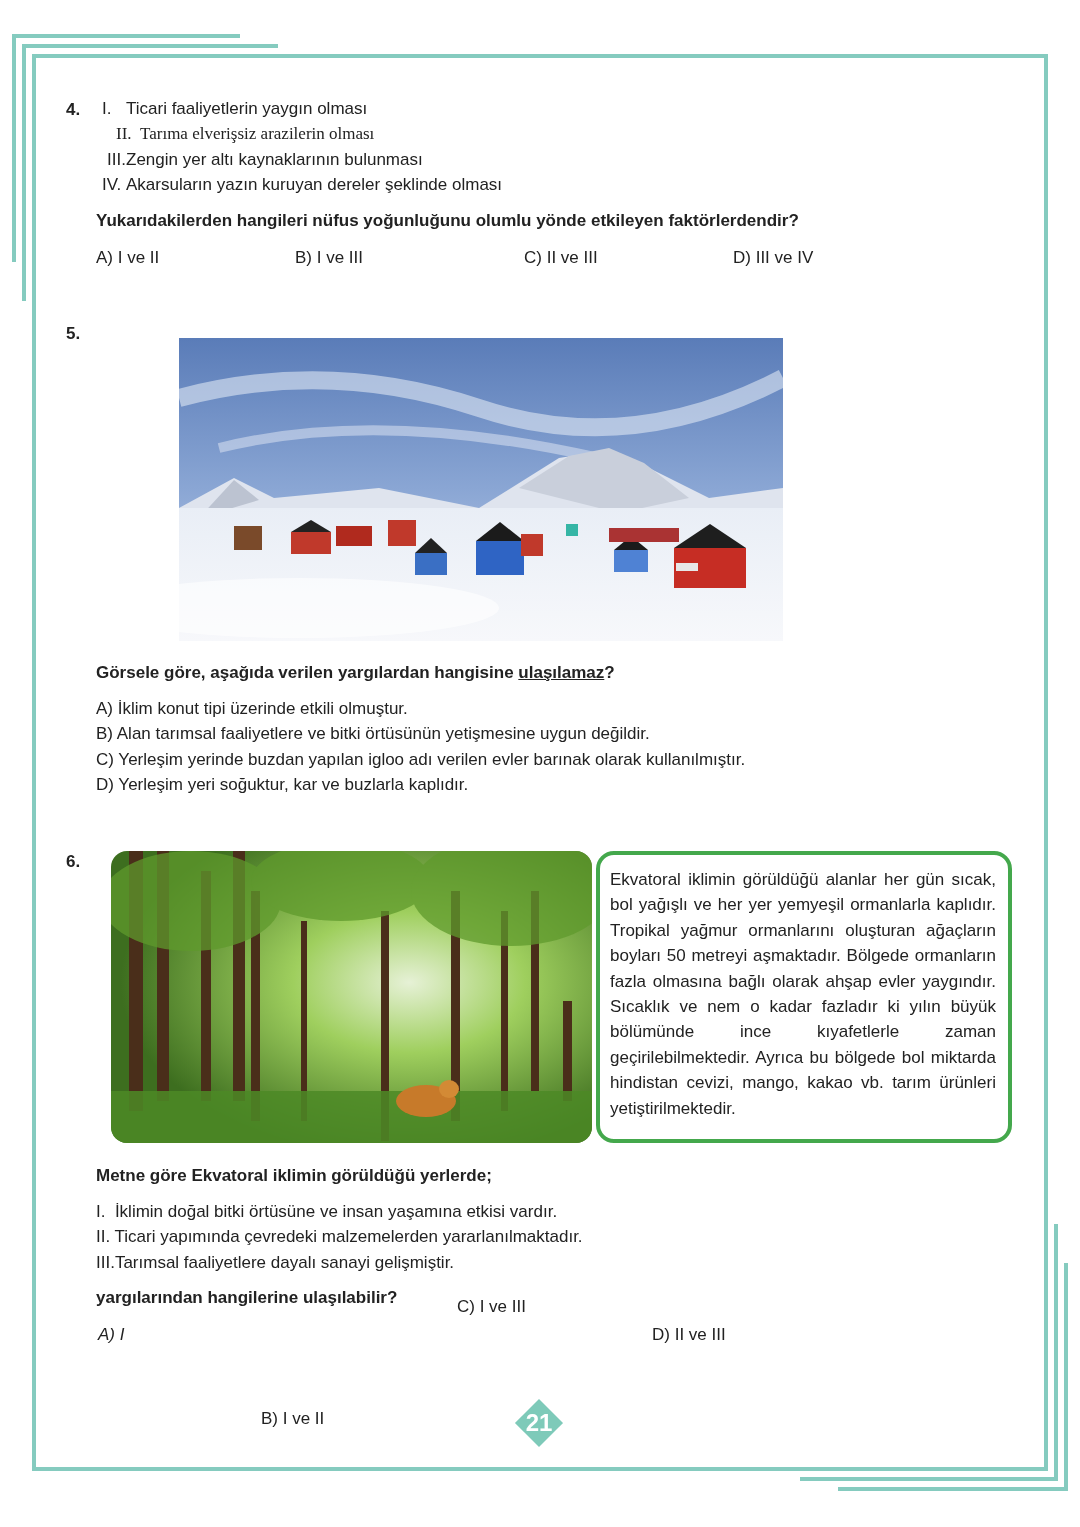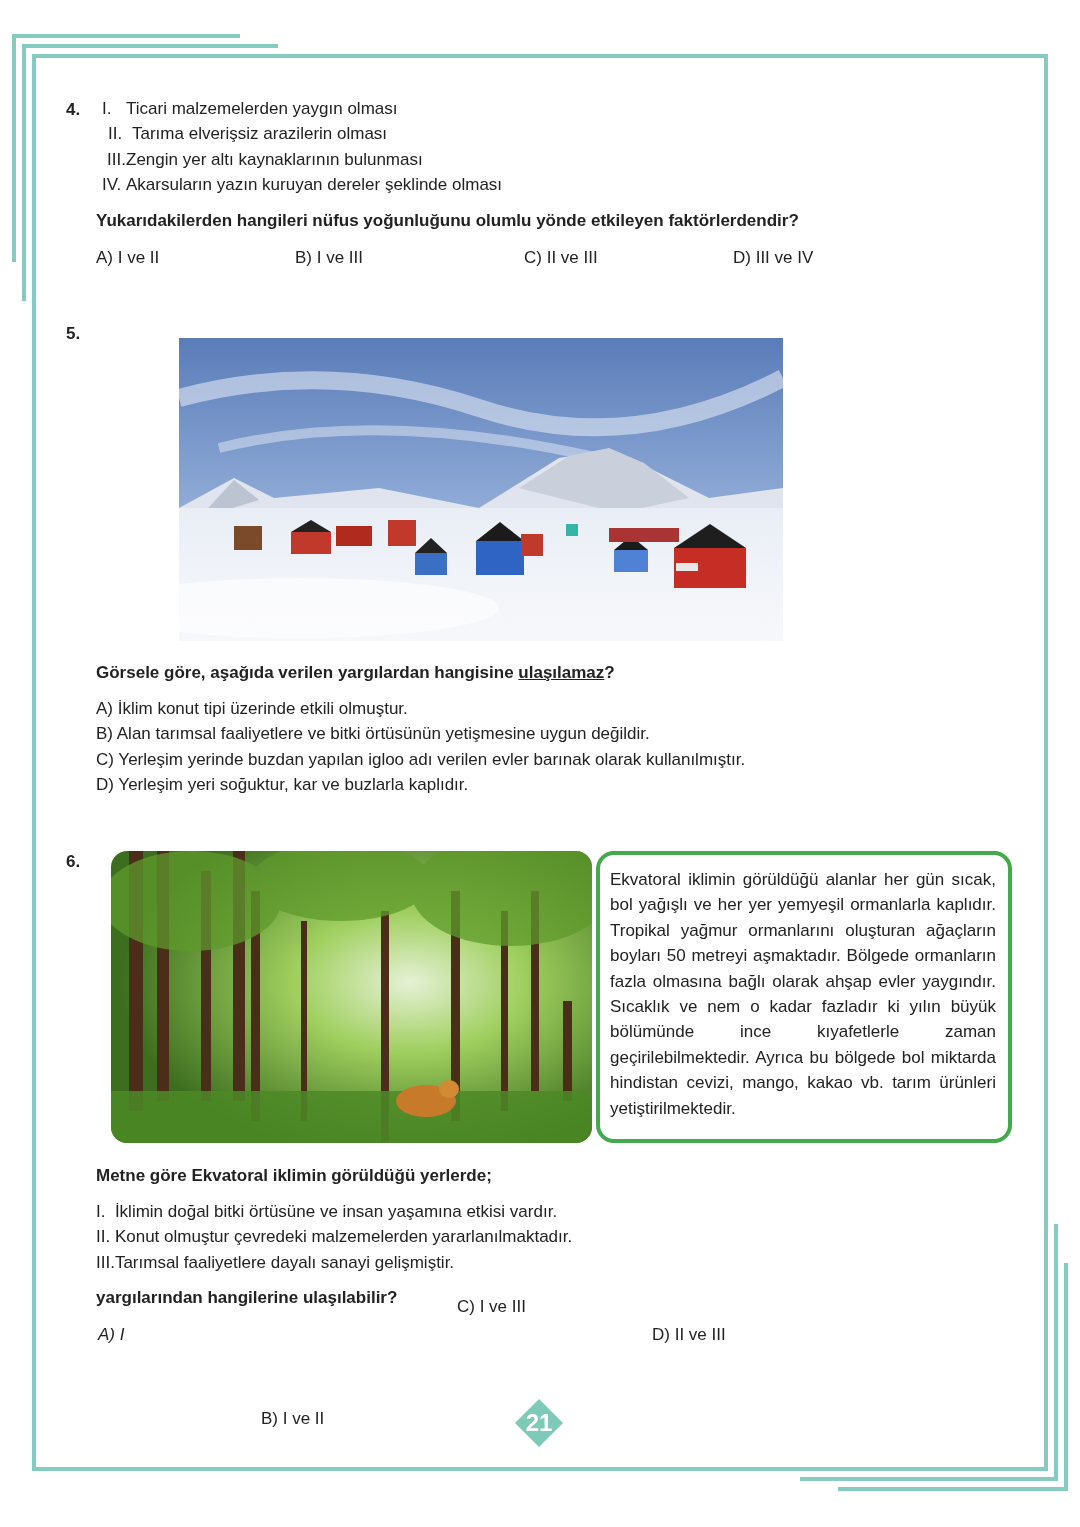--- a/index.html
+++ b/index.html
@@ -42,22 +42,22 @@
 <div class="line" style="left:1044px;top:54px;width:4px;height:1417px;"></div>
 <div class="line" style="left:32px;top:1467px;width:1016px;height:4px;"></div>
 
 <div class="line" style="left:1054px;top:1224px;width:4px;height:255px;"></div>
 <div class="line" style="left:800px;top:1477px;width:258px;height:4px;"></div>
 <div class="line" style="left:1064px;top:1263px;width:4px;height:226px;"></div>
 <div class="line" style="left:838px;top:1487px;width:230px;height:4px;"></div>
 
 <div class="qnum" style="left:66px;top:100px;">4.</div>
 <div>
-  <div class="txt" style="left:102px;top:96px;"><span class="rn" style="width:24px;">I.</span><span>Ticari malzemelerden yaygın olması</span></div>
-  <div class="txt" style="left:108px;top:121px;"><span class="rn" style="width:24px;">II.</span><span>Tarıma elverişsiz arazilerin olması</span></div>
+  <div class="txt" style="left:102px;top:96px;"><span class="rn" style="width:24px;">I.</span><span>Ticari faaliyetlerin yaygın olması</span></div>
+  <div class="txt" style="left:116px;top:121px;font-family:Liberation Serif, serif;"><span class="rn" style="width:24px;">II.</span><span>Tarıma elverişsiz arazilerin olması</span></div>
   <div class="txt" style="left:102px;top:147px;"><span class="rn" style="width:24px;text-align:right;">III.</span><span>Zengin yer altı kaynaklarının bulunması</span></div>
   <div class="txt" style="left:102px;top:172px;"><span class="rn" style="width:24px;">IV.</span><span>Akarsuların yazın kuruyan dereler şeklinde olması</span></div>
 </div>
 <div class="txt bold" style="left:96px;top:208px;">Yukarıdakilerden hangileri nüfus yoğunluğunu olumlu yönde etkileyen faktörlerdendir?</div>
 <div class="opt" style="left:96px;top:248px;">A) I ve II</div>
 <div class="opt" style="left:295px;top:248px;">B) I ve III</div>
 <div class="opt" style="left:524px;top:248px;">C) II ve III</div>
 <div class="opt" style="left:733px;top:248px;">D) III ve IV</div>
 
 <div class="qnum" style="left:66px;top:324px;">5.</div>
@@ -139,21 +139,21 @@
     <rect x="0" y="240" width="481" height="52" fill="#4c8a26" opacity="0.85"></rect>
     <ellipse cx="315" cy="250" rx="30" ry="16" fill="#c77a2a"></ellipse>
     <ellipse cx="338" cy="238" rx="10" ry="9" fill="#d38a35"></ellipse>
   </svg>
 </div>
 <div class="infobox">
   <span style="hyphens:auto;">Ekvatoral iklimin görüldüğü alanlar her gün sıcak, bol yağışlı ve her yer yemyeşil ormanlarla kaplıdır. Tropikal yağmur ormanlarını oluşturan ağaçların boyları 50 metreyi aşmaktadır. Bölgede ormanların fazla olmasına bağlı olarak ahşap evler yaygındır. Sıcaklık ve nem o kadar fazladır ki yılın büyük bölümünde ince kıyafetlerle zaman geçirilebilmektedir. Ayrıca bu bölgede bol miktarda hindistan cevizi, mango, kakao vb. tarım ürünleri yetiştirilmektedir.</span>
 </div>
 <div class="txt bold" style="left:96px;top:1163px;">Metne göre Ekvatoral iklimin görüldüğü yerlerde;</div>
 <div class="txt" style="left:96px;top:1199px;white-space:pre;">I.  İklimin doğal bitki örtüsüne ve insan yaşamına etkisi vardır.</div>
-<div class="txt" style="left:96px;top:1224px;white-space:pre;">II. Konut olmuştur çevredeki malzemelerden yararlanılmaktadır.</div>
+<div class="txt" style="left:96px;top:1224px;white-space:pre;">II. Ticari yapımında çevredeki malzemelerden yararlanılmaktadır.</div>
 <div class="txt" style="left:96px;top:1250px;white-space:pre;">III.Tarımsal faaliyetlere dayalı sanayi gelişmiştir.</div>
 <div class="txt bold" style="left:96px;top:1285px;">yargılarından hangilerine ulaşılabilir?</div>
 <div class="opt" style="left:98px;top:1325px;font-style:italic;">A) I</div>
 <div class="opt" style="left:261px;top:1393px;margin-top:16px;">B) I ve II</div>
 <div class="opt" style="left:457px;top:1297px;">C) I ve III</div>
 <div class="opt" style="left:652px;top:1325px;">D) II ve III</div>
 
 <div class="page-badge"></div>
 <div class="page-num">21</div>
 

